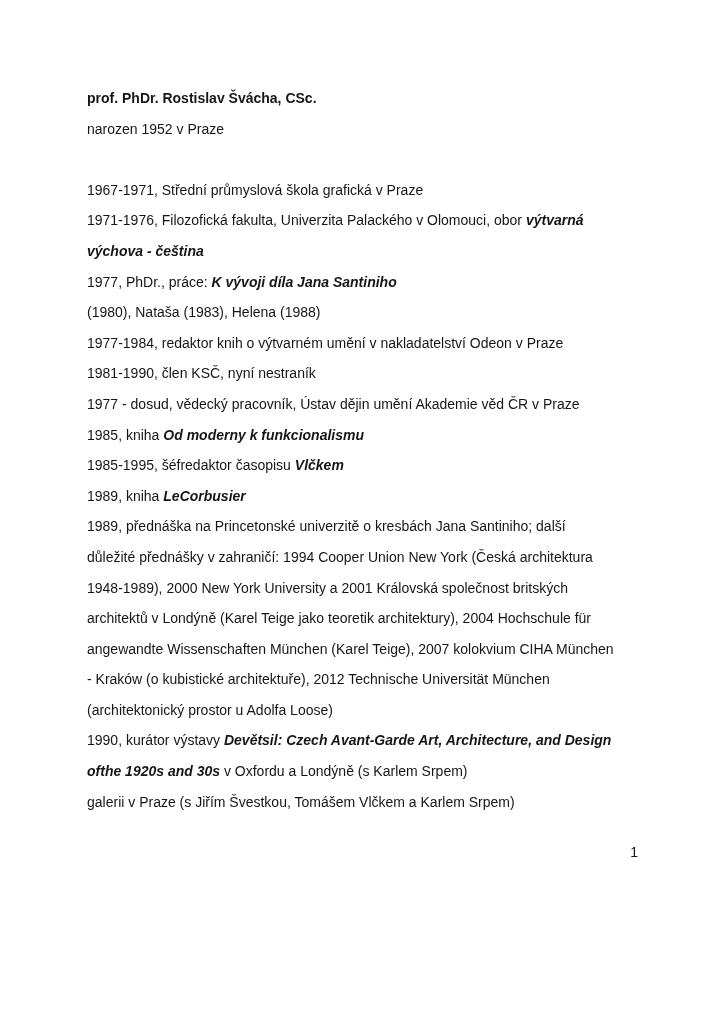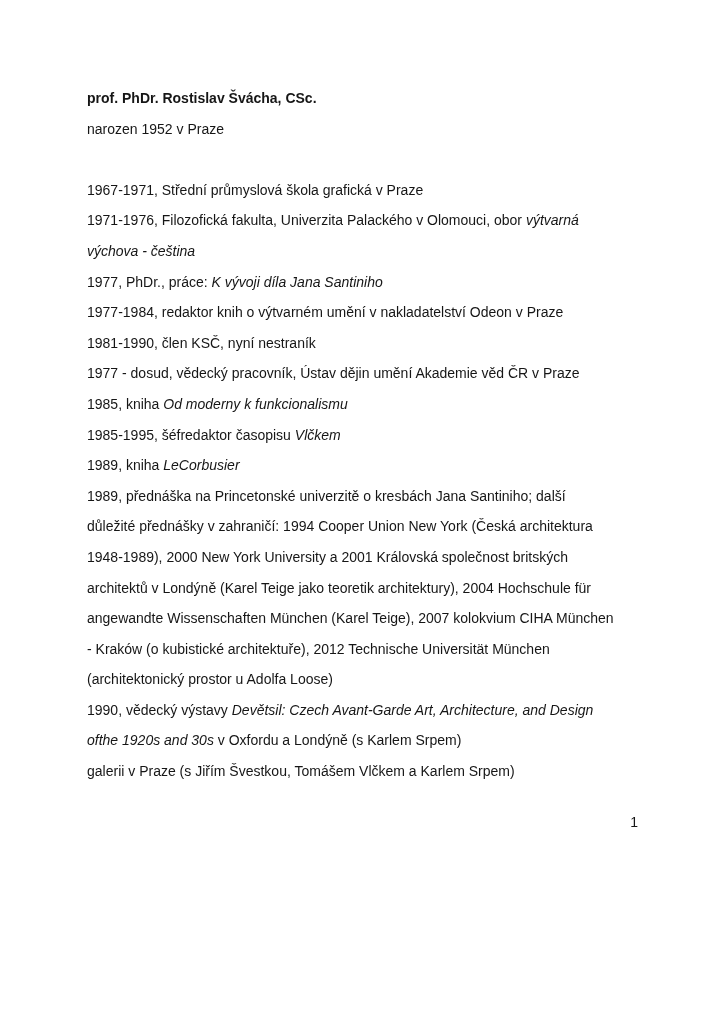--- a/index.html
+++ b/index.html
@@ -19,50 +19,51 @@
     line-height: 30.6px;
     color: #161616;
     overflow: hidden;
   }
   .textbody .line {
     white-space: nowrap;
     height: 30.6px;
   }
   .run-regular { font-style: normal; font-weight: 400; }
   .run-bold    { font-style: normal; font-weight: 700; }
-  .run-italic  { font-style: italic; font-weight: 400; }
+  .run-italic  { font-style: italic; font-weight: 700; }
   .page-number {
     margin-top: 20px;
     text-align: right;
     height: 30.6px;
   }
 </style>
 </head>
 <body>
 
 <div class="page">
   <div class="textbody">
       <div class="line"><span class="run-bold">prof. PhDr. Rostislav Švácha, CSc.</span></div>
       <div class="line"><span class="run-regular">narozen 1952 v Praze</span></div>
       <div class="line"></div>
       <div class="line"><span class="run-regular">1967-1971, Střední průmyslová škola grafická v Praze</span></div>
       <div class="line"><span class="run-regular">1971-1976, Filozofická fakulta, Univerzita Palackého v Olomouci, obor </span><span class="run-italic">výtvarná</span></div>
       <div class="line"><span class="run-italic">výchova - čeština</span></div>
       <div class="line"><span class="run-regular">1977, PhDr., práce: </span><span class="run-italic">K vývoji díla Jana Santiniho</span></div>
+      <div class="line"><span class="run-regular">(1980), Nataša (1983), Helena (1988)</span></div>
       <div class="line"><span class="run-regular">1977-1984, redaktor knih o výtvarném umění v nakladatelství Odeon v Praze</span></div>
       <div class="line"><span class="run-regular">1981-1990, člen KSČ, nyní nestraník</span></div>
       <div class="line"><span class="run-regular">1977 - dosud, vědecký pracovník, Ústav dějin umění Akademie věd ČR v Praze</span></div>
       <div class="line"><span class="run-regular">1985, kniha </span><span class="run-italic">Od moderny k funkcionalismu</span></div>
       <div class="line"><span class="run-regular">1985-1995, šéfredaktor časopisu </span><span class="run-italic">Vlčkem</span></div>
       <div class="line"><span class="run-regular">1989, kniha </span><span class="run-italic">LeCorbusier</span></div>
       <div class="line"><span class="run-regular">1989, přednáška na Princetonské univerzitě o kresbách Jana Santiniho; další</span></div>
       <div class="line"><span class="run-regular">důležité přednášky v zahraničí: 1994 Cooper Union New York (Česká architektura</span></div>
       <div class="line"><span class="run-regular">1948-1989), 2000 New York University a 2001 Královská společnost britských</span></div>
       <div class="line"><span class="run-regular">architektů v Londýně (Karel Teige jako teoretik architektury), 2004 Hochschule für</span></div>
       <div class="line"><span class="run-regular">angewandte Wissenschaften München (Karel Teige), 2007 kolokvium CIHA München</span></div>
       <div class="line"><span class="run-regular">- Kraków (o kubistické architektuře), 2012 Technische Universität München</span></div>
       <div class="line"><span class="run-regular">(architektonický prostor u Adolfa Loose)</span></div>
-      <div class="line"><span class="run-regular">1990, vědecký výstavy </span><span class="run-italic">Devětsil: Czech Avant-Garde Art, Architecture, and Design</span></div>
+      <div class="line"><span class="run-regular">1990, kurátor výstavy </span><span class="run-italic">Devětsil: Czech Avant-Garde Art, Architecture, and Design</span></div>
       <div class="line"><span class="run-italic">ofthe 1920s and 30s</span><span class="run-regular"> v Oxfordu a Londýně (s Karlem Srpem)</span></div>
       <div class="line"><span class="run-regular">galerii v Praze (s Jiřím Švestkou, Tomášem Vlčkem a Karlem Srpem)</span></div>
     </div>
   <div class="page-number">1</div>
 </div>
 
 </body></html>

